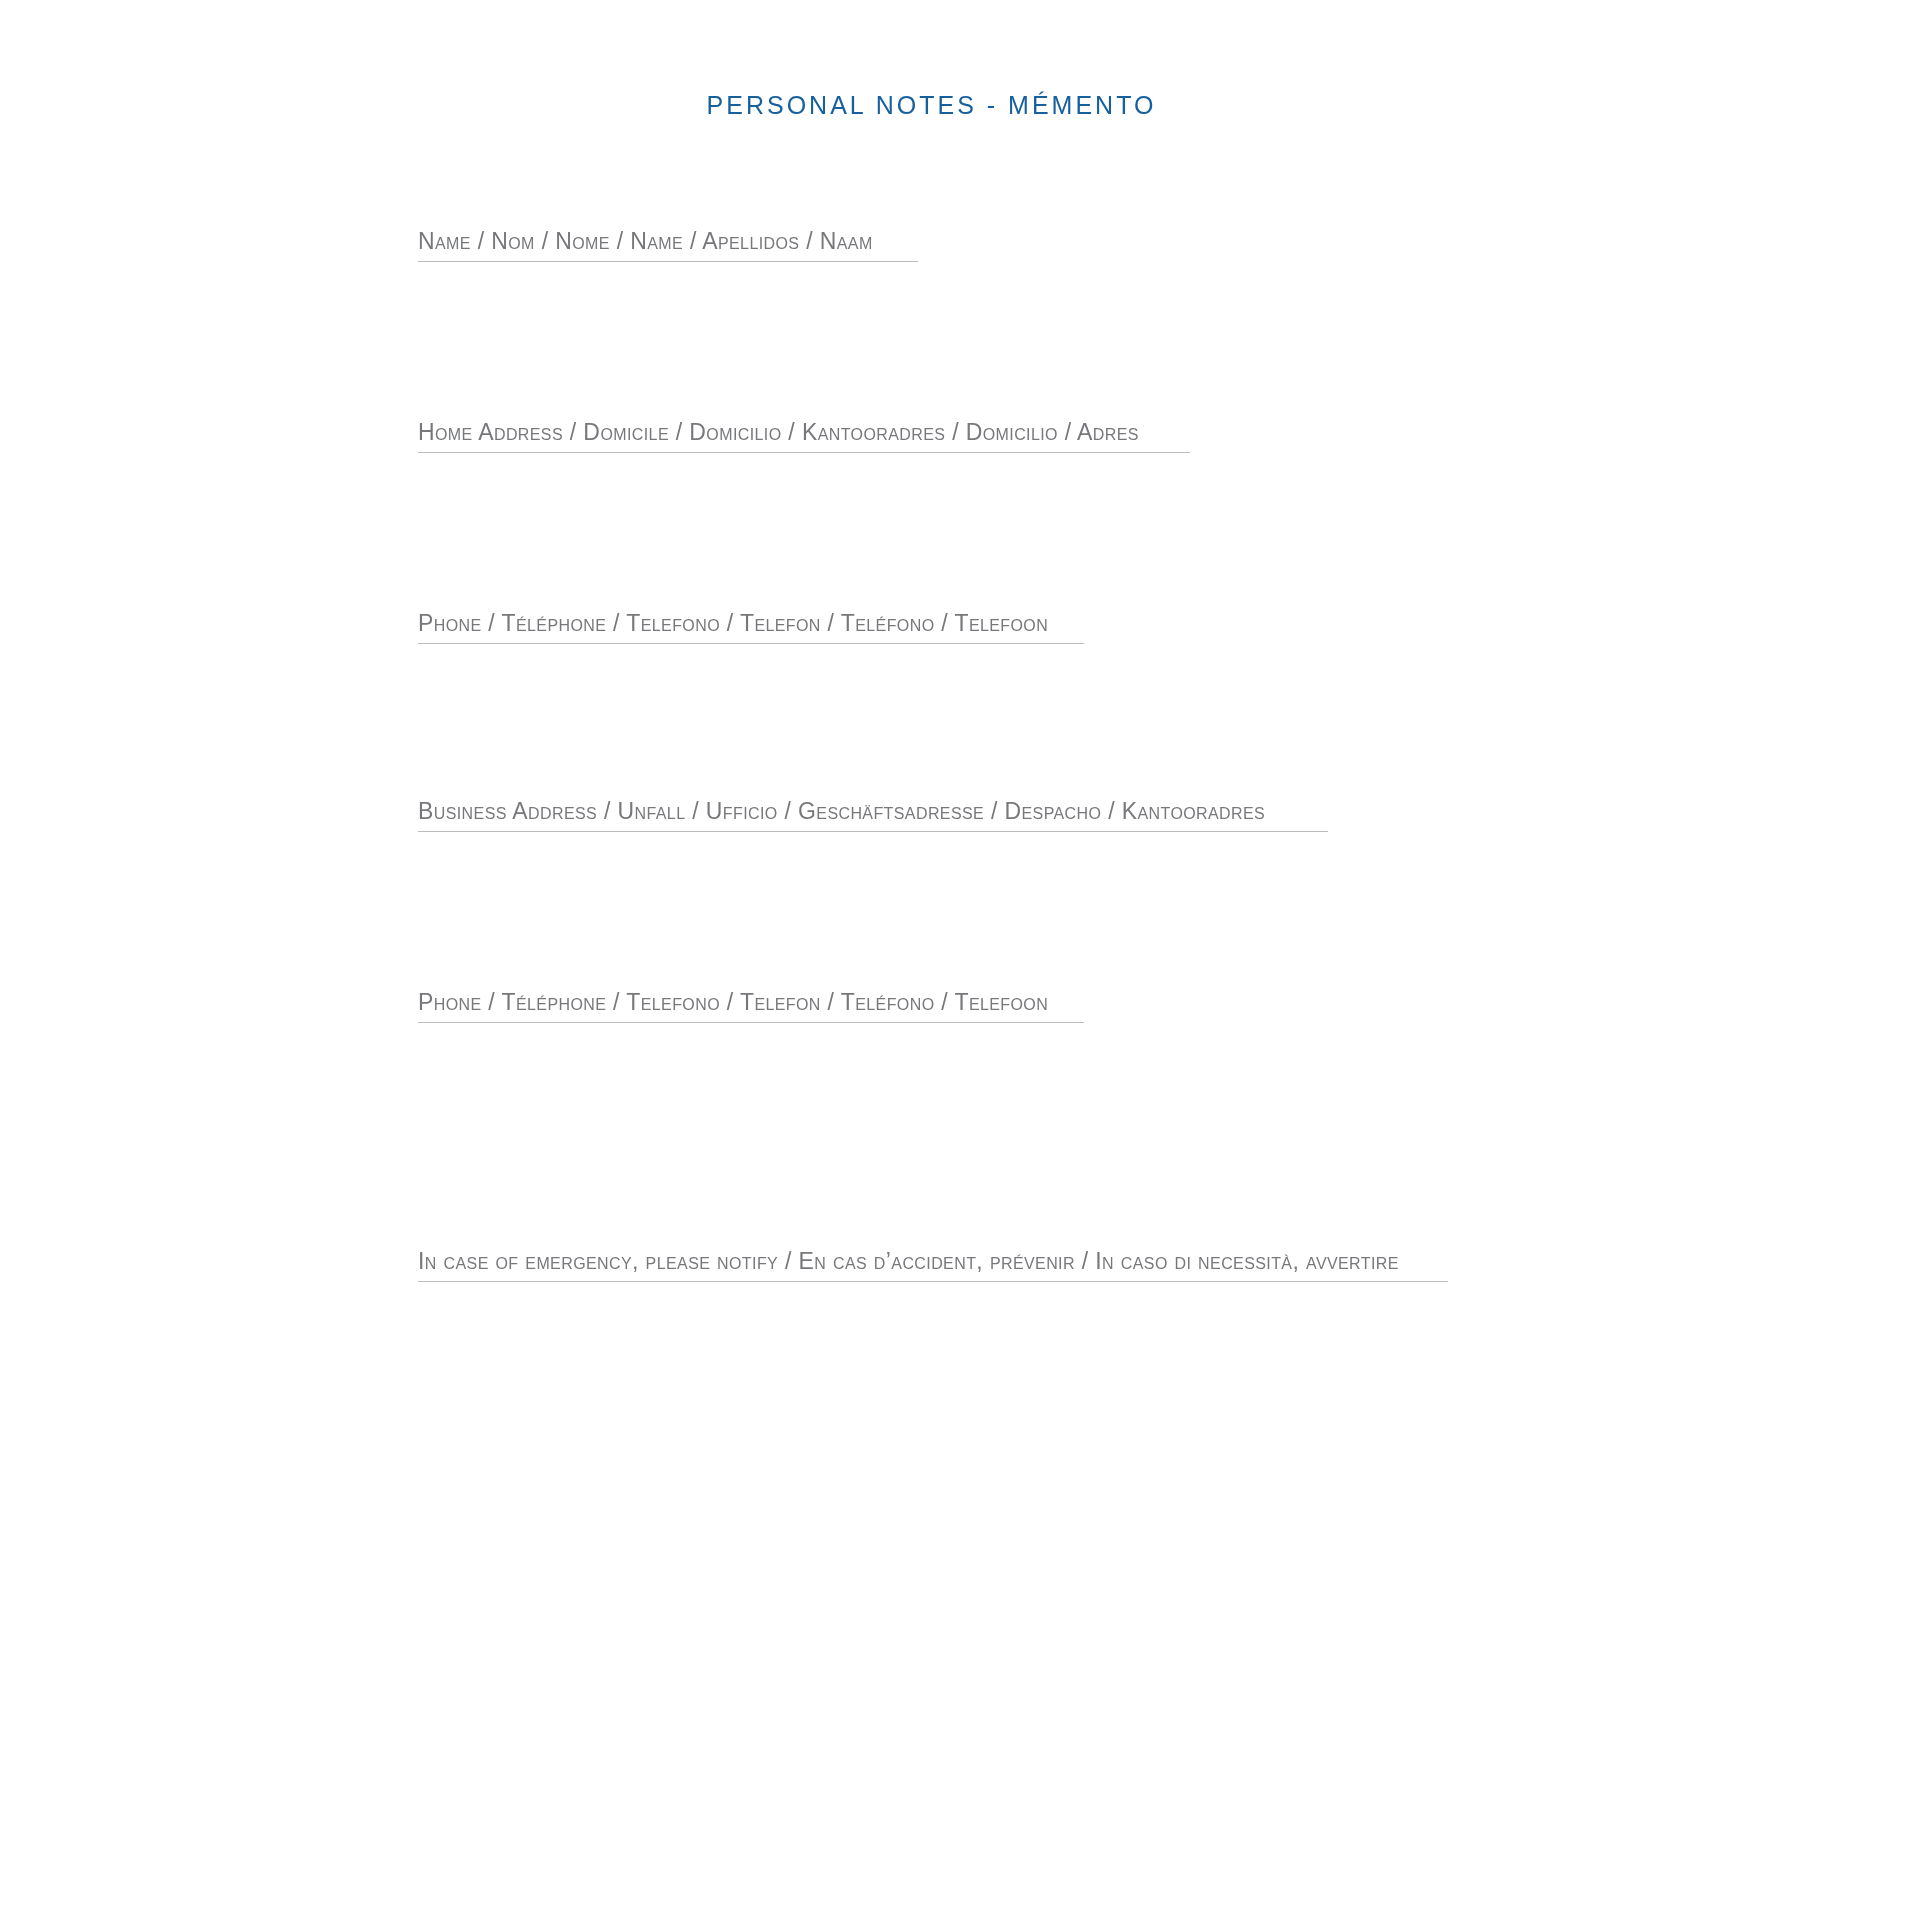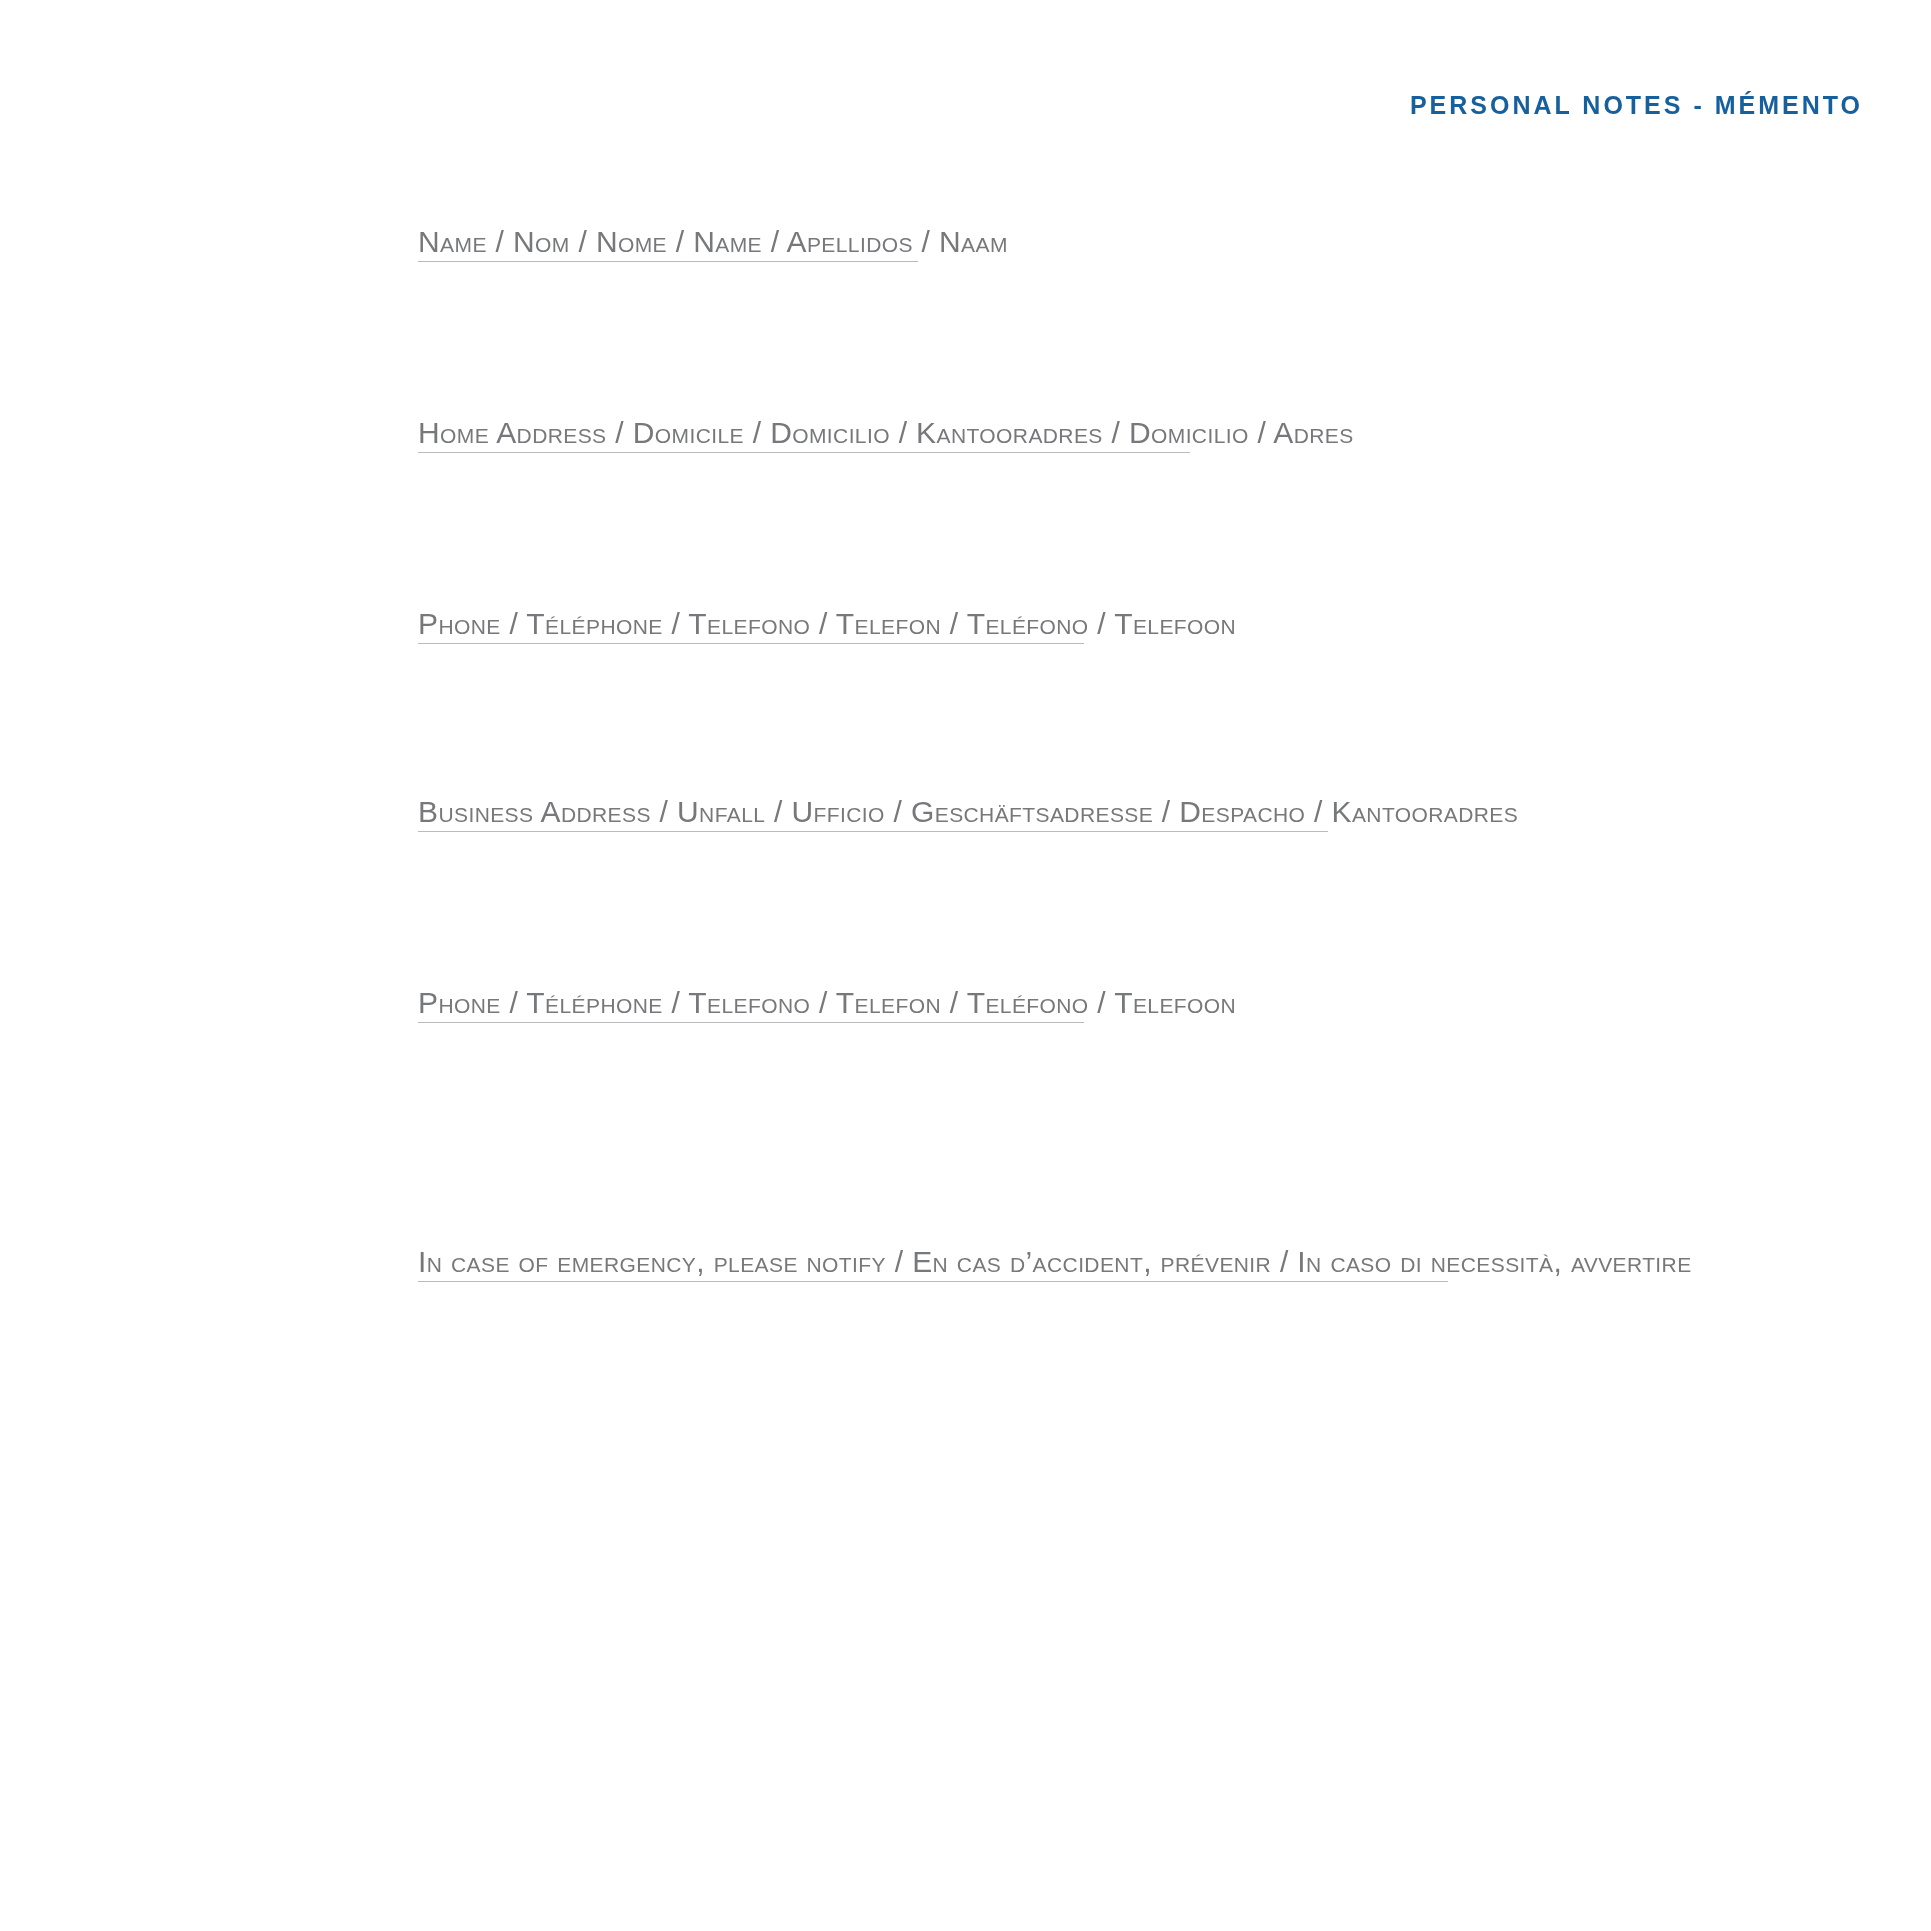--- a/index.html
+++ b/index.html
@@ -27,35 +27,34 @@
   
   .title-block {
     position: absolute;
     left: 0;
     top: 89px;
     width: 1863px;
     text-align: center;
   }
   .title-line {
     color: #17609e;
-    font-weight: bold;
+    font-weight: normal;
     font-size: 25px;
     letter-spacing: 3px;
     line-height: 33px;
     white-space: pre;
-    text-align: right;
   }
 
   
   .field {
     position: absolute;
   }
   .field-label {
     color: #77787b;
-    font-size: 30px;
+    font-size: 23px;
     letter-spacing: 0.4px;
     white-space: nowrap;
     line-height: 27px;
     font-variant: small-caps;
     text-transform: lowercase;
   }
   .field-label::first-letter {
     text-transform: uppercase;
   }
   .field-rule {

